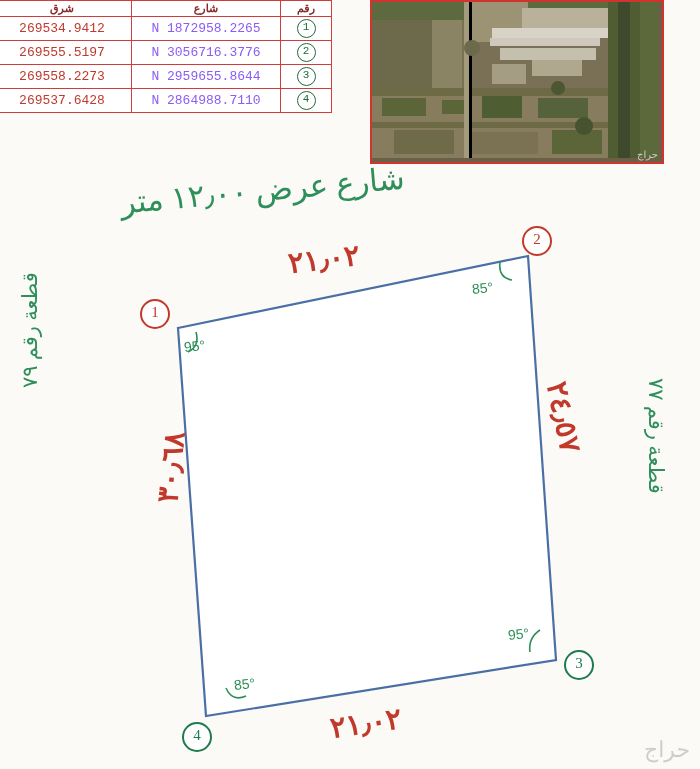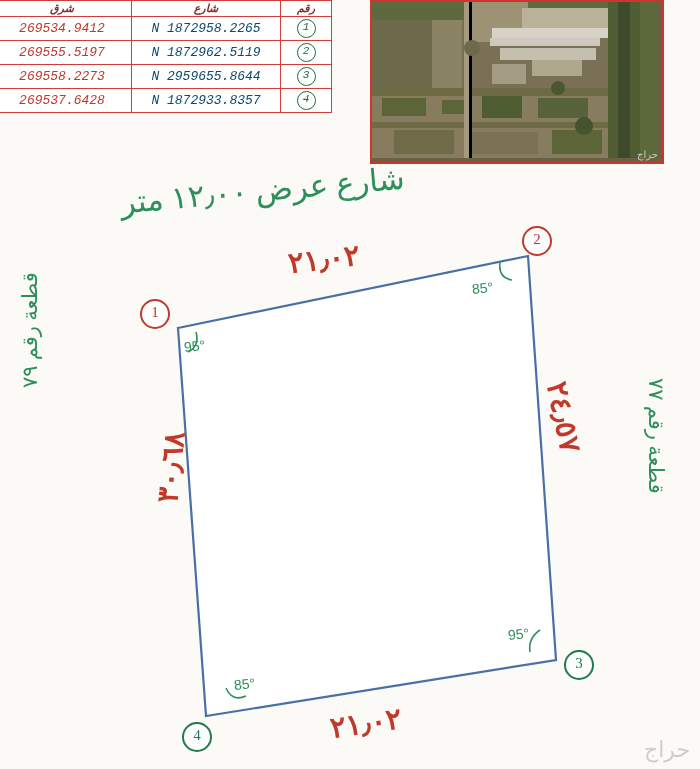--- a/index.html
+++ b/index.html
@@ -44,21 +44,21 @@
   .tbl-title {
     position: absolute;
     left: 120px;
     top: -2px;
     font-size: 10px;
     color: #7a2323;
     font-family: "Liberation Sans", sans-serif;
     letter-spacing: .3px;
   }
   .col-east { color: #c0392b; width: 130px; }
-  .col-north { color: #0c4a6e; width: 140px; }
+  .col-north { color: #8b5cf6; width: 140px; }
   .col-num { width: 42px; color: #1f6b3a; }
   .num-circle {
     display: inline-block;
     width: 17px; height: 17px;
     line-height: 15px;
     border: 1.5px solid #1f6b3a;
     border-radius: 50%;
     font-size: 11px;
     color: #1f6b3a;
   }
@@ -181,49 +181,49 @@
     right: 10px;
     bottom: 6px;
     font-size: 22px;
     color: rgba(120,120,120,.35);
     font-family: "Liberation Serif", serif;
   }
 </style>
 </head>
 <body>
 
-<div style="position:absolute;left:0;top:0;width:340px;height:150px;font-style:italic;">
+<div style="position:absolute;left:0;top:0;width:340px;height:150px;">
   <div class="tbl-title">جدول الإحداثيات</div>
   <table id="coord-table">
     <thead>
       <tr>
         <th class="col-east">شرق</th>
         <th class="col-north">شارع</th>
         <th class="col-num">رقم</th>
       </tr>
     </thead>
     <tbody>
       <tr>
         <td class="col-east">269534.9412</td>
         <td class="col-north">N 1872958.2265</td>
         <td class="col-num"><span class="num-circle">1</span></td>
       </tr>
       <tr>
         <td class="col-east">269555.5197</td>
-        <td class="col-north">N 1872962.5119</td>
+        <td class="col-north">N 3056716.3776</td>
         <td class="col-num"><span class="num-circle">2</span></td>
       </tr>
       <tr>
         <td class="col-east">269558.2273</td>
         <td class="col-north">N 2959655.8644</td>
         <td class="col-num"><span class="num-circle">3</span></td>
       </tr>
       <tr>
         <td class="col-east">269537.6428</td>
-        <td class="col-north">N 1872933.8357</td>
+        <td class="col-north">N 2864988.7110</td>
         <td class="col-num"><span class="num-circle">4</span></td>
       </tr>
     </tbody>
   </table>
 </div>
 
 <div id="sat-photo">
   <svg width="286" height="156" viewBox="0 0 286 156">
     <rect x="0" y="0" width="286" height="156" fill="#7a7055"></rect>
     <rect x="0" y="0" width="60" height="156" fill="#6d6a4c"></rect>

